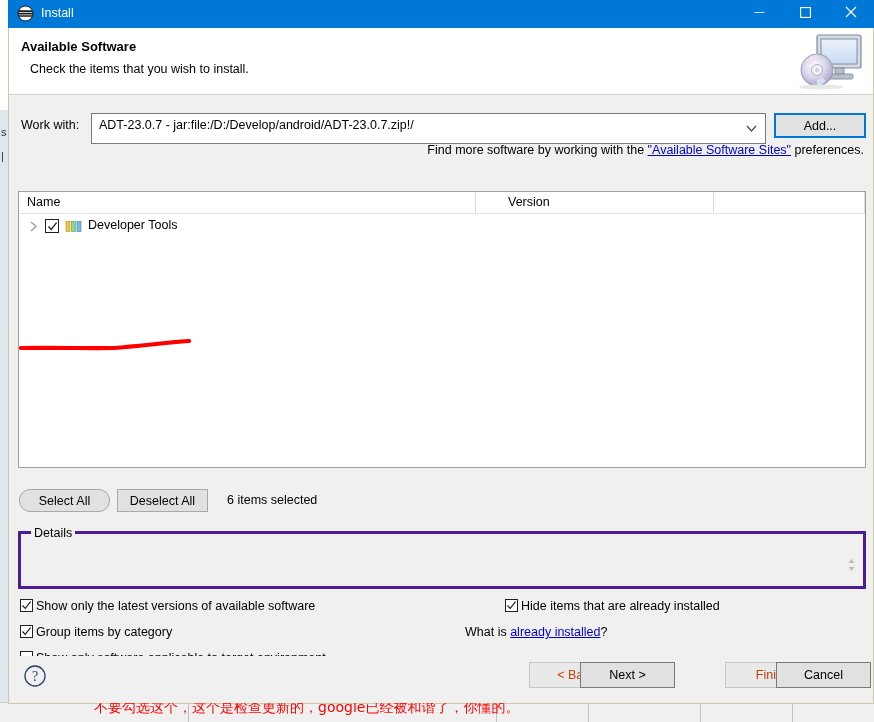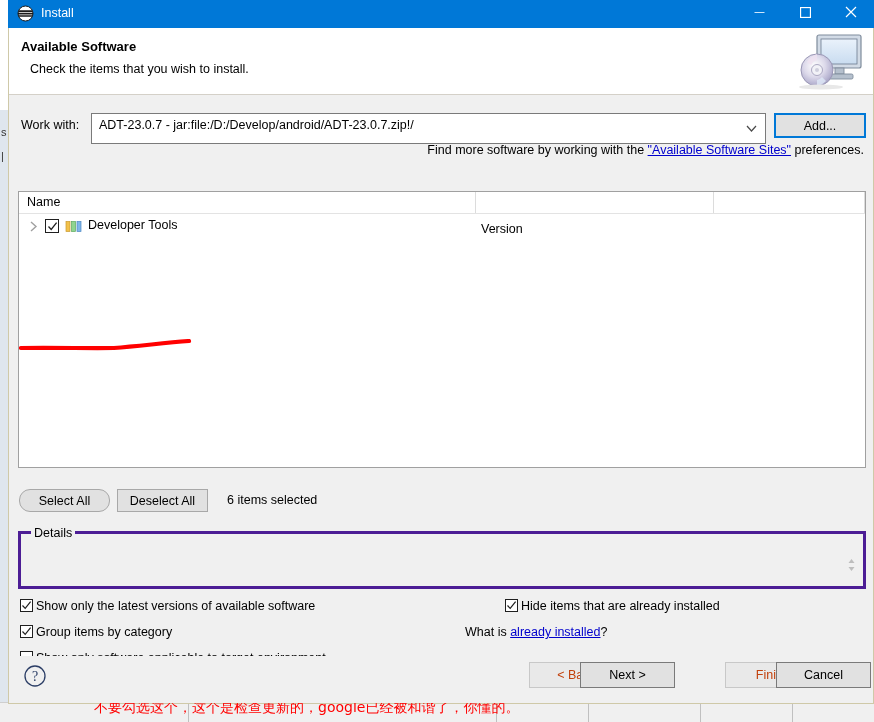--- a/index.html
+++ b/index.html
@@ -487,21 +487,21 @@
     <div class="find-more">
       <span>Find more software by working with the </span><a href="#">"Available Software Sites"</a><span> preferences.</span>
     </div>
 
     <input class="filter-input" id="filter-input" type="text" placeholder="type filter text" style="">
 
     <div class="tree-box">
       <div class="tree-head">
         <span class="th" style="left:8px;">Name</span>
         <span class="th-div" style="left:456px;"></span>
-        <span class="th" style="left:462px;margin-top:27px;">Version</span>
+        <span class="th" style="left:489px;">Version</span>
         <span class="th-div" style="left:694px;"></span>
         <span class="th-div" style="left:845px;"></span>
       </div>
       <div class="tree-row">
         <span class="tw-arrow">
           <svg width="11" height="11" viewBox="0 0 11 11">
               <path d="M3 1 L8 5.5 L3 10" fill="none" stroke="#a0a0a0" stroke-width="1.4"></path>
             </svg>
         </span>
         <span class="tw-check">

